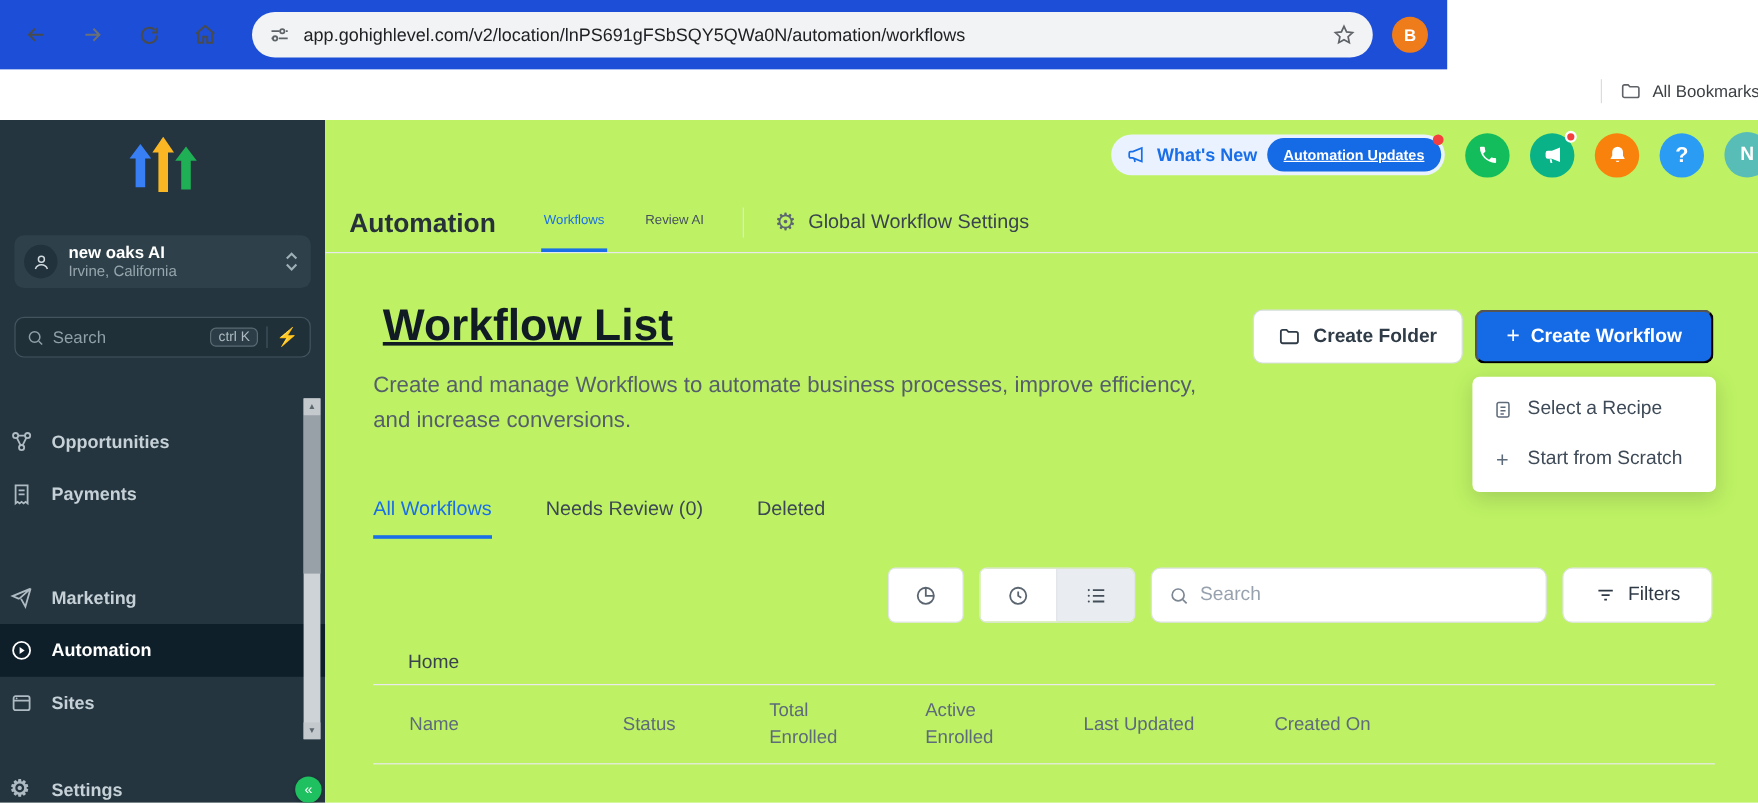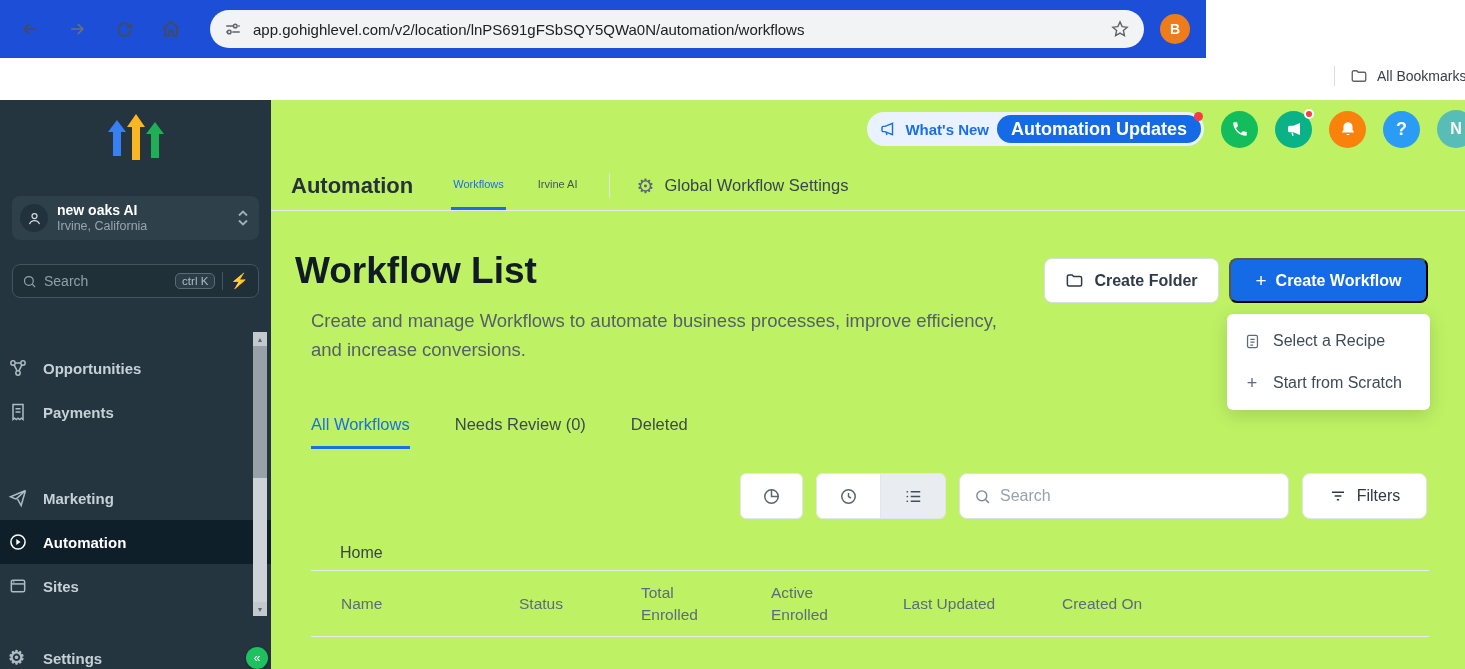--- a/index.html
+++ b/index.html
@@ -45,39 +45,39 @@
   .sb-arrow{height:14px;display:flex;align-items:center;justify-content:center;font-size:7px;color:#5c676e;background:#c3c9cd;}
   .sb-arrow.bottom{position:absolute;bottom:0;left:0;right:0;}
   .sb-thumb{position:absolute;left:0;top:14px;width:14px;height:132px;background:#99a1a8;}
   .collapse{position:absolute;left:246px;top:547px;width:22px;height:22px;border-radius:50%;background:#1fc05f;color:#fff;display:flex;align-items:center;justify-content:center;font-size:12px;box-shadow:0 1px 3px rgba(0,0,0,.3);cursor:pointer;}
 
   
   .main{position:absolute;top:100px;left:271px;width:1194px;height:569px;background:#bef264;overflow:hidden;}
   .utilities{position:absolute;top:10px;right:0;display:flex;align-items:center;gap:17px;}
   .wn-pill{height:34px;background:#e9f2fe;border-radius:17px;display:flex;align-items:center;gap:8px;padding:0 3px 0 12px;cursor:pointer;}
   .wn-text{color:#1a6fe8;font-weight:700;font-size:15px;}
-  .au-pill{position:relative;height:28px;background:#156be6;color:#fff;border-radius:14px;display:flex;align-items:center;padding:0 14px;font-size:18px;font-weight:700;}
+  .au-pill{position:relative;height:28px;background:#156be6;color:#fff;border-radius:14px;display:flex;align-items:center;padding:0 14px;font-size:12px;font-weight:700;text-decoration:underline;}
   .dot{position:absolute;top:-3px;right:-2px;width:9px;height:9px;border-radius:50%;background:#f43f3f;}
   .circ{position:relative;width:37px;height:37px;border-radius:50%;display:flex;align-items:center;justify-content:center;color:#fff;cursor:pointer;flex:none;}
   .circ.phone{background:#13bd5b;}
   .circ.mega{background:#09b287;}
   .circ.mega .dot2{position:absolute;top:-2px;right:-2px;width:10px;height:10px;border-radius:50%;background:#f43f3f;border:2px solid #fff;}
   .circ.bell{background:#f8820c;}
   .circ.help{background:#2b9cf4;font-size:18px;font-weight:700;}
   .avatar-n{width:38px;height:38px;border-radius:50%;background:#58bdb6;color:#fff;font-size:16px;font-weight:700;display:flex;align-items:center;justify-content:center;margin-right:-10px;flex:none;}
 
   .header-row{position:absolute;top:61px;left:0;right:0;height:50px;border-bottom:1px solid #e7e9ec;display:flex;align-items:stretch;padding-left:20px;}
   .app-title{display:flex;align-items:center;font-size:22px;font-weight:700;color:#27313a;margin-right:38px;}
   .hdr-tab{display:flex;align-items:center;font-size:11px;color:#45525e;padding:0 2px;margin-right:30px;border-bottom:3px solid transparent;cursor:pointer;}
   .hdr-tab.active{color:#1a6fe8;border-color:#1a6fe8;font-weight:500;}
   .hdr-vsep{width:1px;background:#dfe3e7;margin:12px 26px 12px 0;}
   .hdr-settings{display:flex;align-items:center;gap:10px;font-size:16.5px;color:#39444f;cursor:pointer;}
   .hgear{font-size:20px;color:#5b6670;}
 
-  .page-title{position:absolute;left:24px;top:150px;font-size:37px;font-weight:700;color:#111b24;}
+  .page-title{position:absolute;left:48px;top:150px;font-size:37px;font-weight:700;color:#111b24;text-decoration:underline;}
   .page-sub{position:absolute;left:40px;top:206px;width:710px;font-size:18.5px;line-height:29px;color:#545f6a;}
   .btn-folder{position:absolute;top:158px;right:246px;width:175px;height:45px;border:1px solid #d9dee4;border-radius:8px;background:#fff;display:flex;align-items:center;justify-content:center;gap:10px;font-size:16px;font-weight:600;color:#2f3b47;cursor:pointer;}
   .btn-create{position:absolute;top:158px;right:37px;width:199px;height:45px;border-radius:8px;background:#156be6;color:#fff;display:flex;align-items:center;justify-content:center;gap:9px;font-size:16px;font-weight:600;cursor:pointer;}
   .plus{font-size:19px;font-weight:500;line-height:1;}
   .dropdown{position:absolute;top:214px;right:35px;width:203px;background:#fff;border-radius:6px;box-shadow:0 5px 18px rgba(16,24,40,.16);padding:6px 0;z-index:5;}
   .dd-item{height:42px;display:flex;align-items:center;gap:12px;padding:0 16px;font-size:16px;color:#3e4a57;cursor:pointer;}
   .dd-ic{color:#5d6a7a;width:18px;display:flex;justify-content:center;font-size:18px;}
 
   .page-tabs{position:absolute;left:40px;top:315px;display:flex;gap:45px;}
   .ptab{font-size:16.5px;color:#3c4854;padding-bottom:12px;border-bottom:3px solid transparent;cursor:pointer;}
@@ -293,21 +293,21 @@
           <path d="M9.8 18.5a2.3 2.3 0 0 0 4.4 0z"></path>
         </svg>
     </div>
     <div class="circ help">?</div>
     <div class="avatar-n">N</div>
   </div>
 
   <div class="header-row">
     <div class="app-title">Automation</div>
     <div class="hdr-tab active">Workflows</div>
-    <div class="hdr-tab">Irvine AI</div>
+    <div class="hdr-tab">Review AI</div>
     <div class="hdr-vsep"></div>
     <div class="hdr-settings">
       <span class="hgear">⚙</span>
       <span>Global Workflow Settings</span>
     </div>
   </div>
 
   <h1 class="page-title">Workflow List</h1>
   <p class="page-sub">Create and manage Workflows to automate business processes, improve efficiency, and increase conversions.</p>
 

